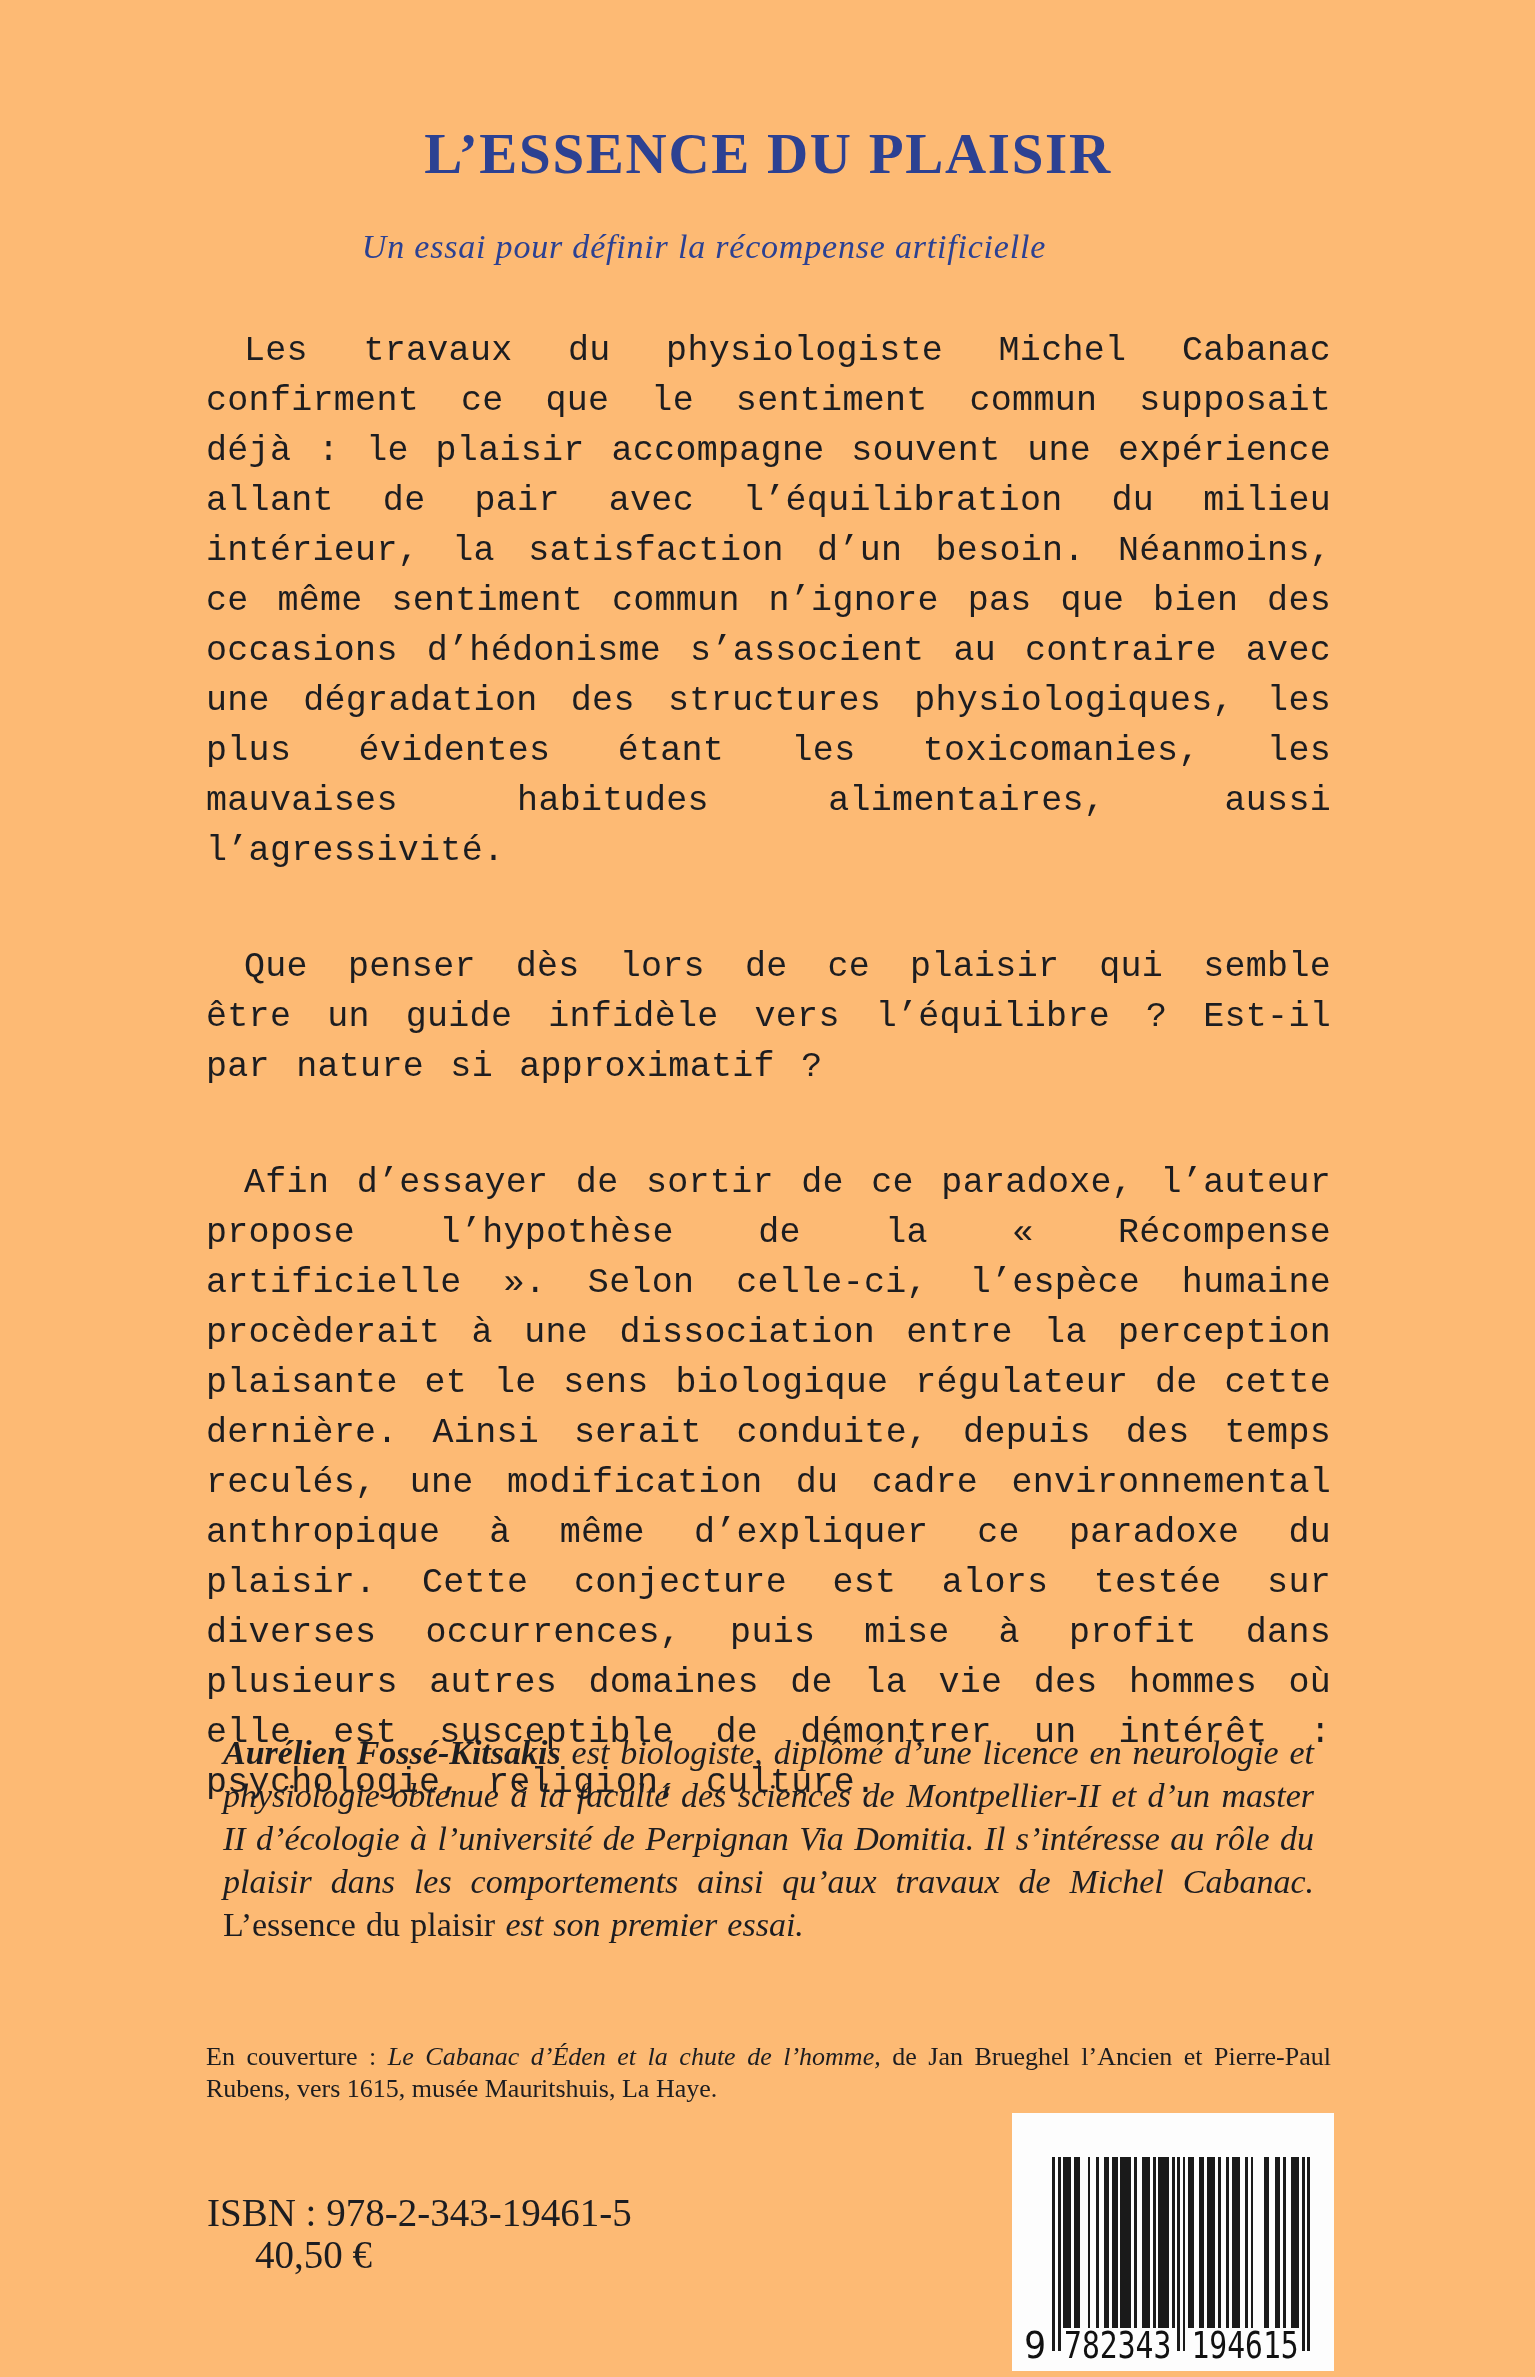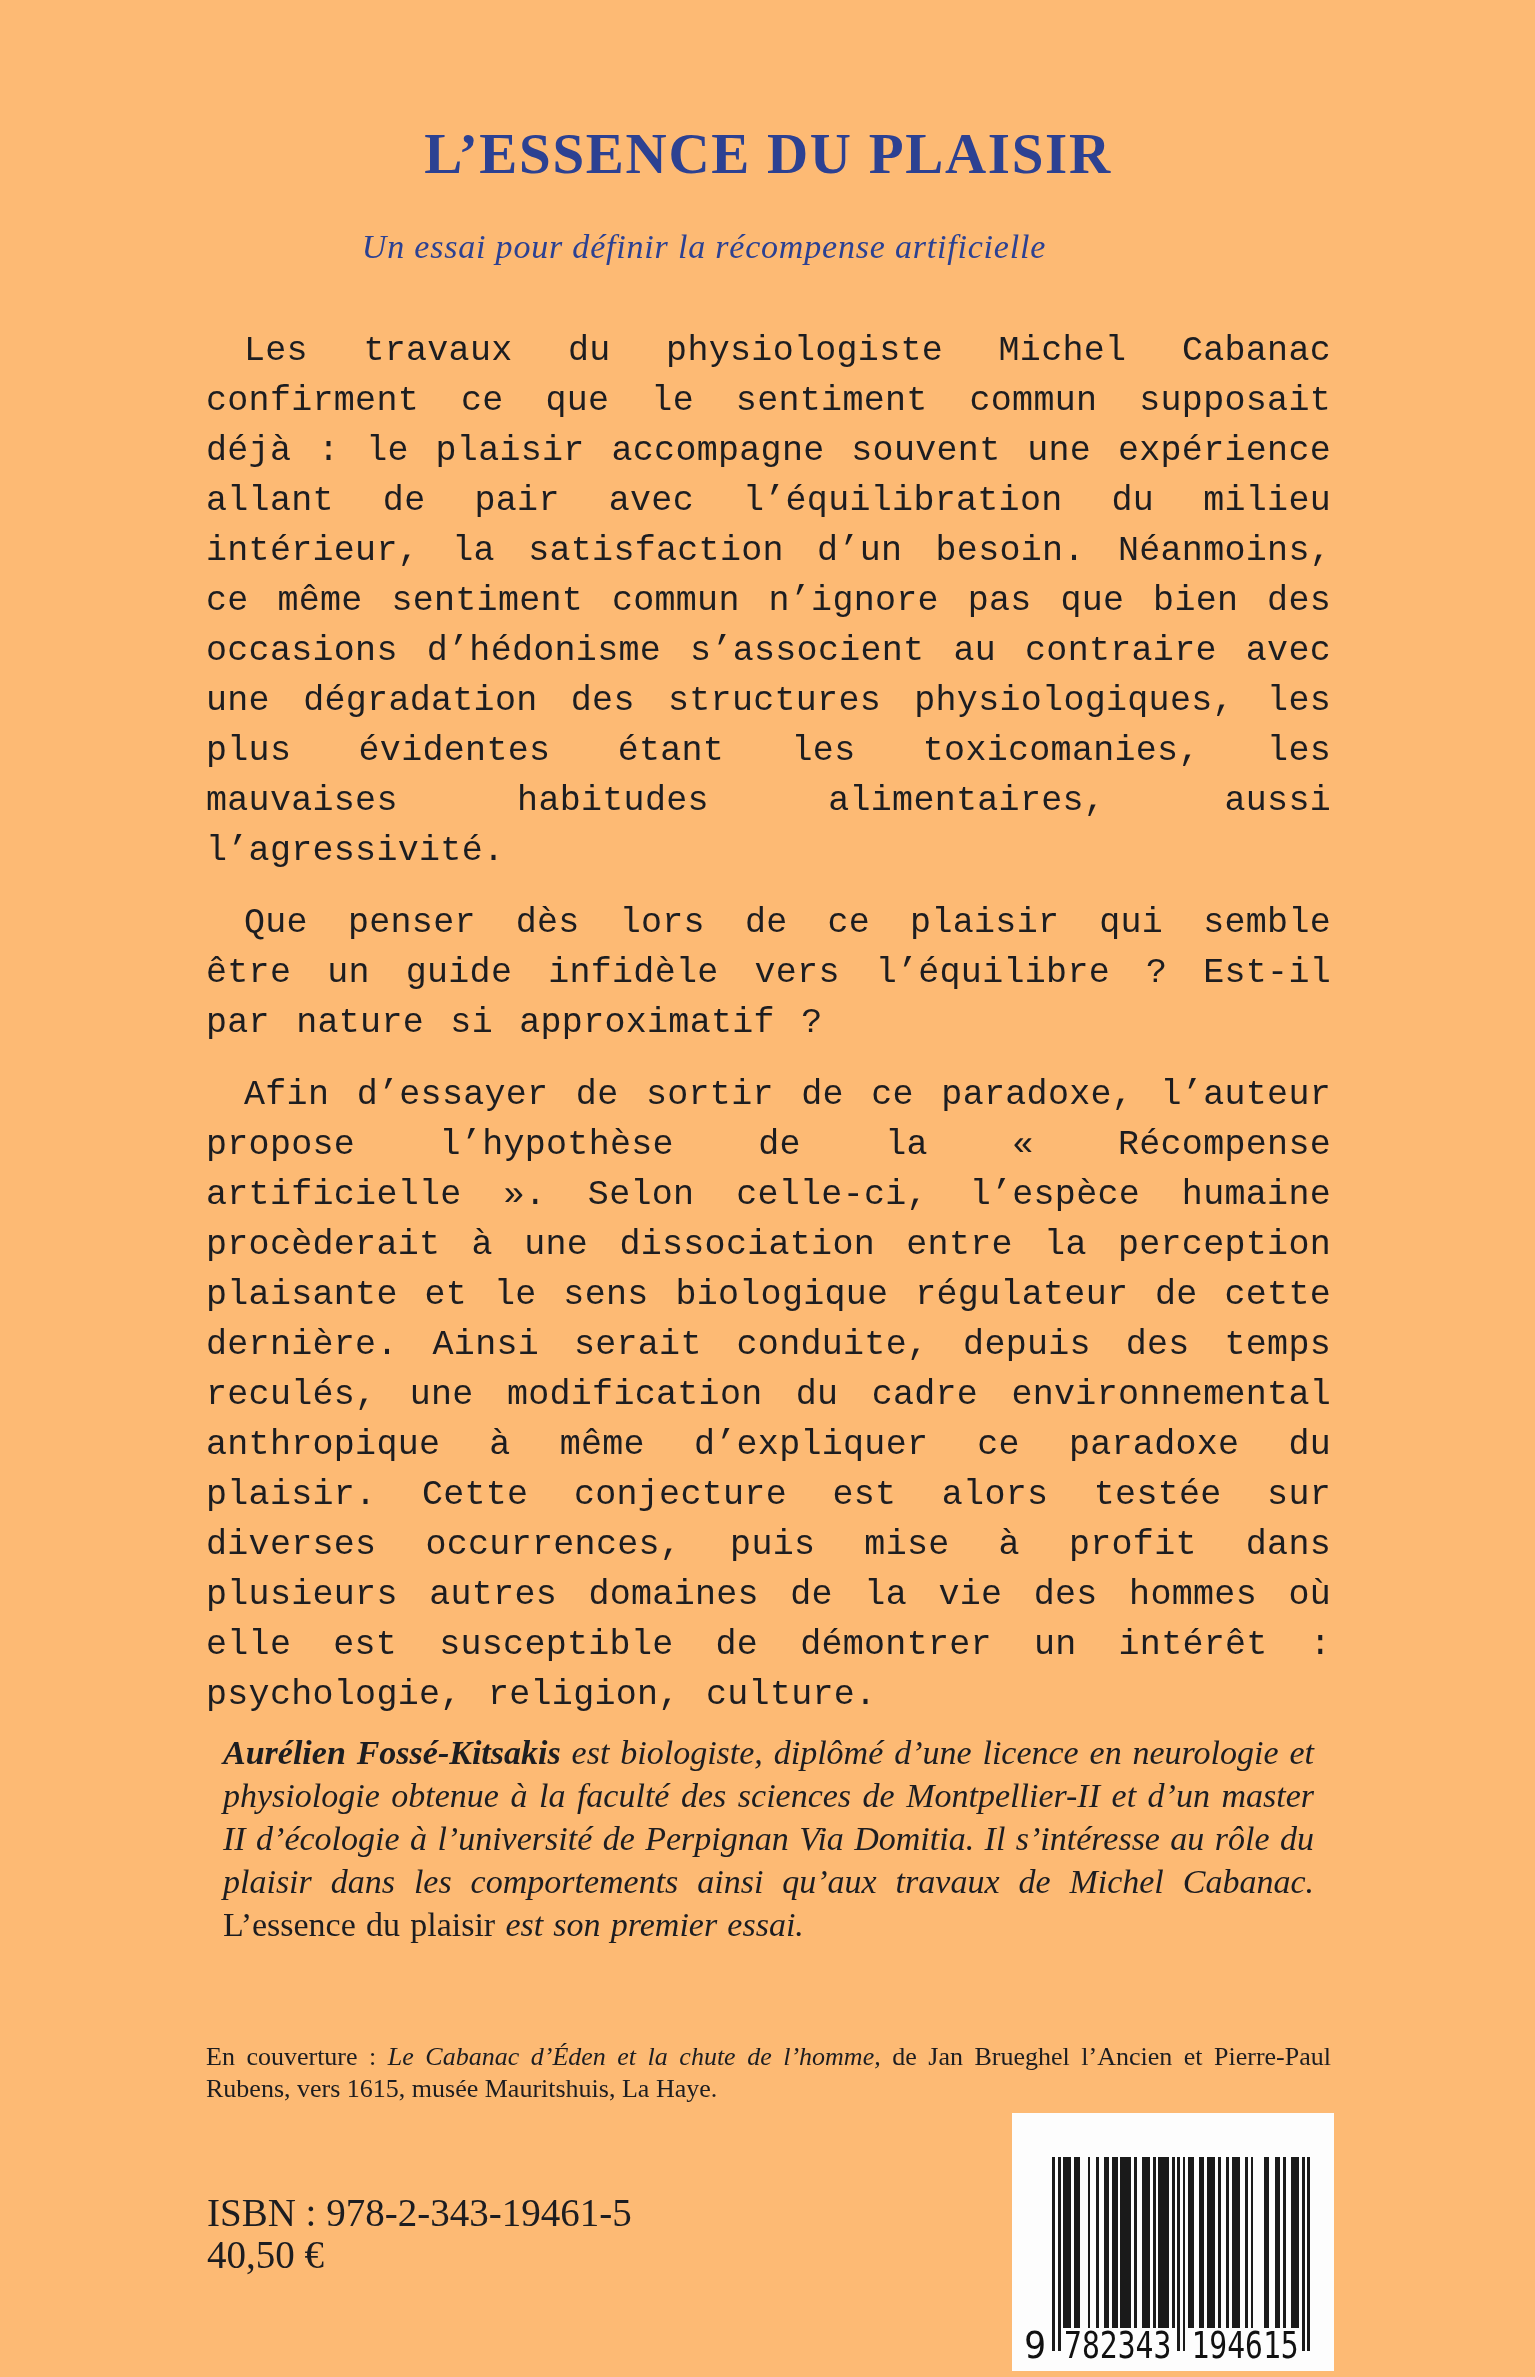--- a/index.html
+++ b/index.html
@@ -25,21 +25,21 @@
   }
 
   .synopsis{
     position:absolute;left:206px;top:326px;width:1125px;
     font-size:35px;line-height:50px;
     text-align:justify;
     word-spacing:5px;letter-spacing:0.3px;font-family:Liberation Mono, monospace;
   }
   .synopsis p{margin:0;}
   .synopsis p.indent{text-indent:38px;}
-  .synopsis p.spaced{margin-top:22px;}
+  .synopsis p.spaced{margin-top:66px;}
 
   .bio{
     position:absolute;left:206px;top:1714px;width:1125px;
     font-size:34px;line-height:43px;font-style:italic;
     text-align:justify;word-spacing:1.7px;
   }
   .bio p{margin:17px;}
   .bio strong{font-weight:bold;}
   .bio .upright{font-style:normal;}
 
@@ -48,21 +48,21 @@
     font-size:26px;line-height:32px;text-align:justify;
   }
   .credit p{margin:0;}
   .credit em{font-style:italic;}
 
   .footer-left{
     position:absolute;left:207px;top:2192px;
     font-size:39px;line-height:42px;
   }
   .footer-left .isbn{white-space:nowrap;}
-  .footer-left .price{white-space:nowrap;}
+  .footer-left .price{white-space:nowrap;margin-left:48px;}
 
   .barcode-box{
     position:absolute;left:1012px;top:2113px;width:322px;height:258px;
     background:#fdfdfd;
   }
   .barcode-box svg{display:block;width:322px;height:258px;}
   .barcode-digits{
     font-family:"DejaVu Sans Mono", monospace;
     fill:#111111;
   }

